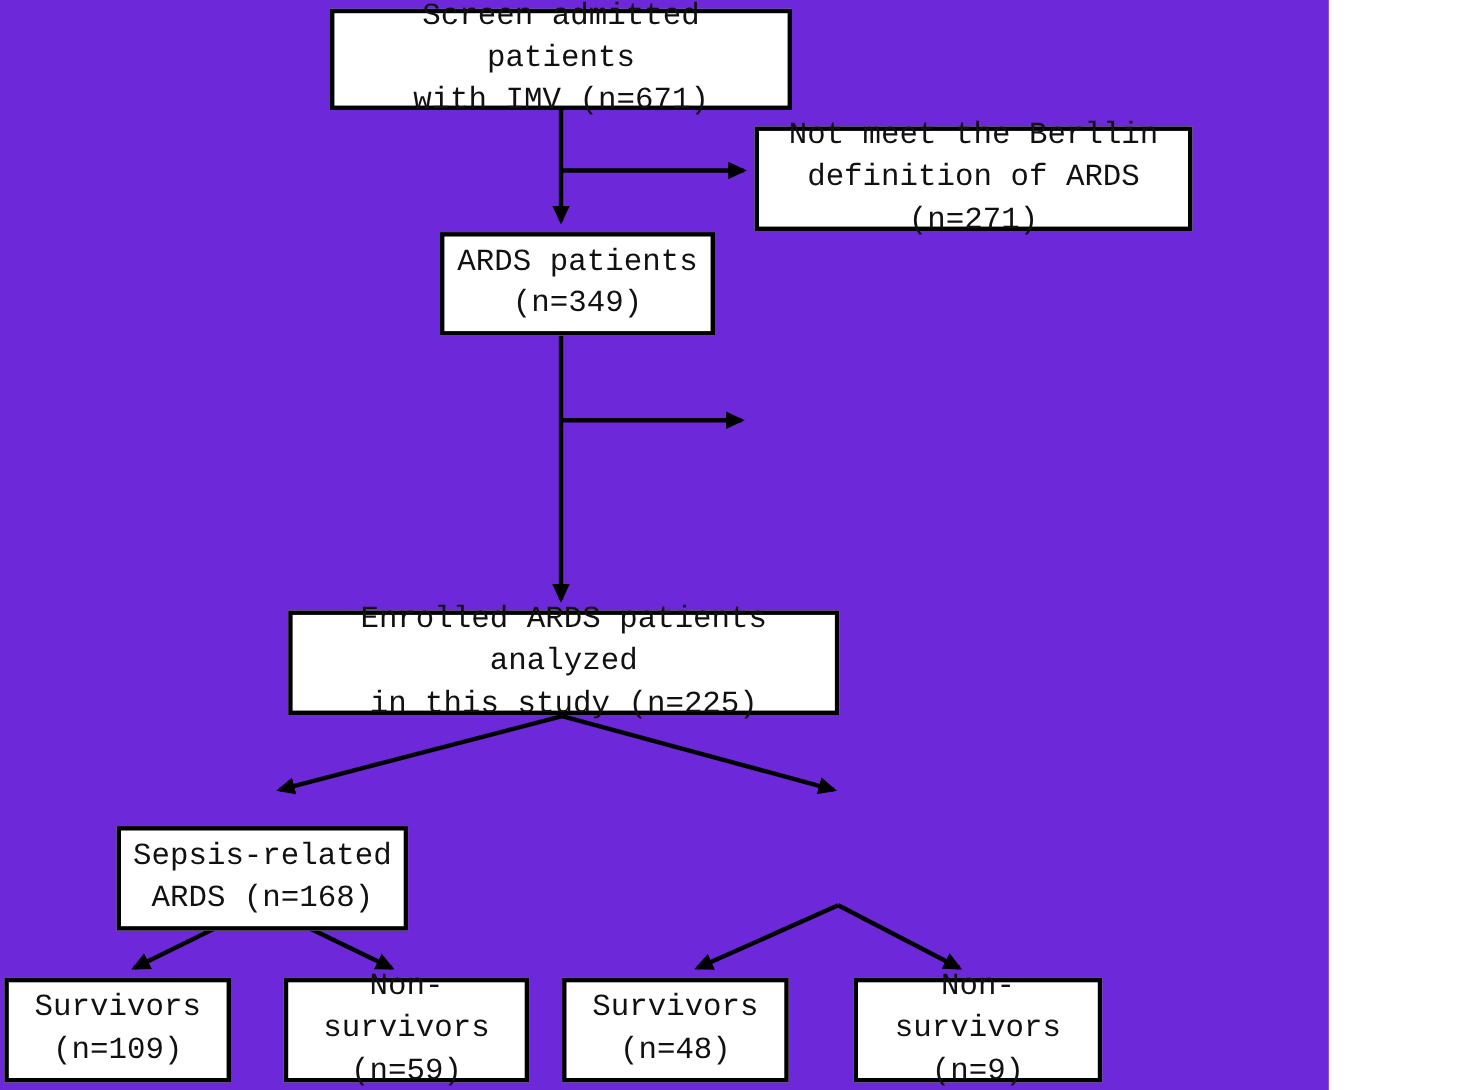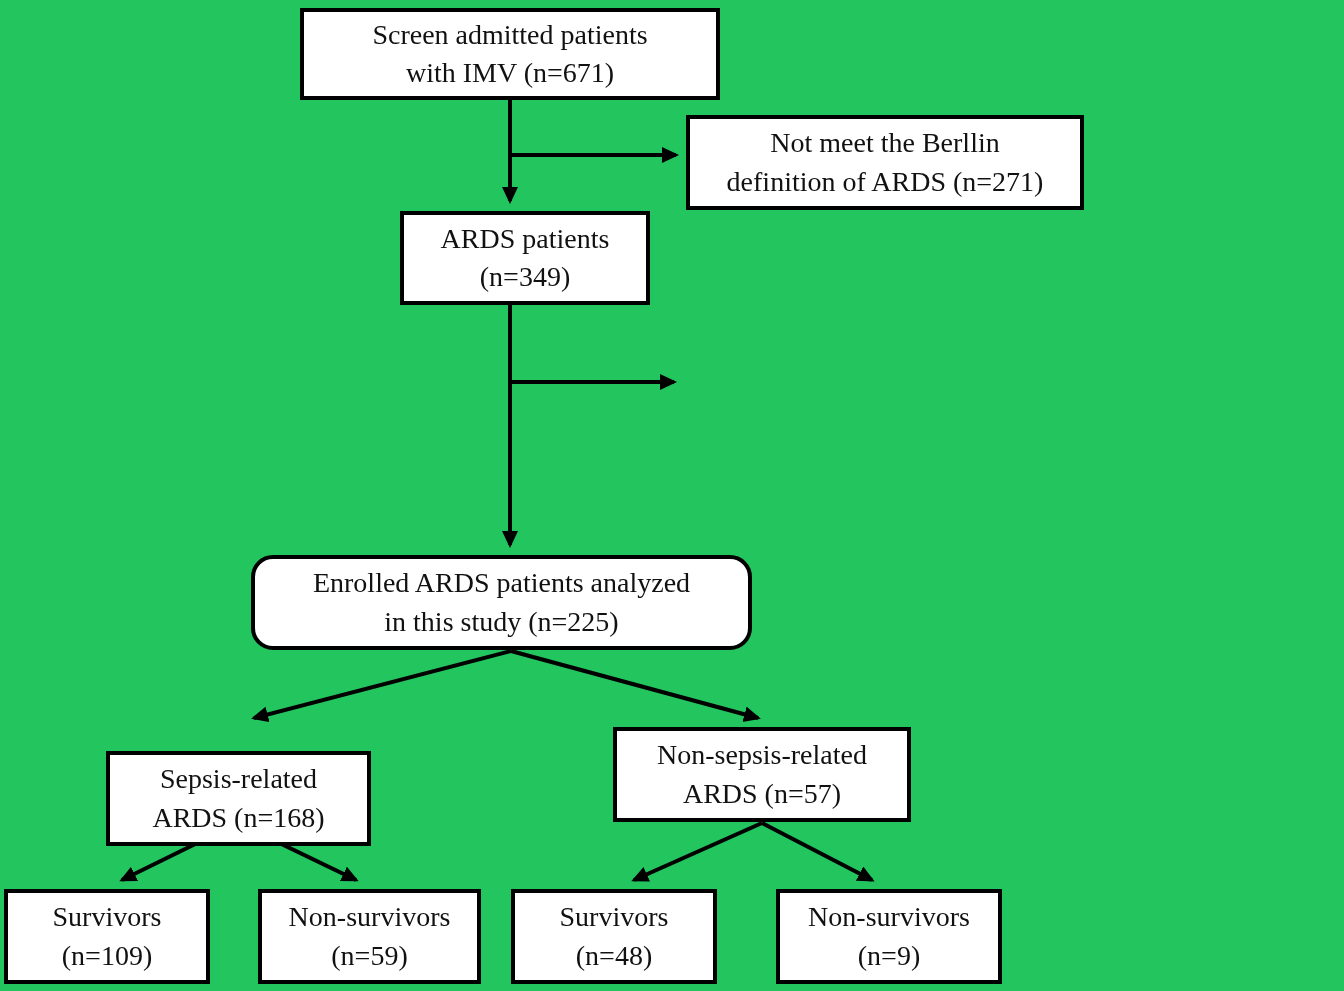--- a/index.html
+++ b/index.html
@@ -2,24 +2,24 @@
 <html><head>
 <meta charset="utf-8">
 <style>
   html, body {
     margin: 0;
     padding: 0;
     background: #ffffff;
   }
   .stage {
     position: relative;
-    width: 1344px;
+    width: 1208px;
     height: 991px;
-    background: #22c55e;
-    font-family: Liberation Serif, serif;
+    background: #6d28d9;
+    font-family: Liberation Mono, monospace;
     overflow: hidden;
   }
   .fbox {
     position: absolute;
     box-sizing: border-box;
     border: 4px solid #000000;
     background: #ffffff;
     color: #111111;
     display: flex;
     align-items: center;
@@ -41,21 +41,21 @@
     width: 1344px;
     height: 991px;
     pointer-events: none;
   }
 
   
   .b-screen      { left: 300px; top: 8px;   width: 420px; height: 92px;  }
   .b-notberlin   { left: 686px; top: 115px; width: 398px; height: 95px;  }
   .b-ards        { left: 400px; top: 211px; width: 250px; height: 94px;  }
   .b-exclusions  { left: 684px; top: 229px; width: 656px; height: 304px; }
-  .b-enrolled    { left: 251px; top: 555px; width: 501px; height: 95px; border-radius: 22px;  }
+  .b-enrolled    { left: 262px; top: 555px; width: 501px; height: 95px;  }
   .b-sepsis      { left: 106px; top: 727px; width: 265px; height: 95px; margin-top: 24px;  }
   .b-nonsepsis   { left: 613px; top: 727px; width: 298px; height: 95px;  }
   .b-ssurv       { left: 4px;   top: 889px; width: 206px; height: 95px;  }
   .b-snonsurv    { left: 258px; top: 889px; width: 223px; height: 95px;  }
   .b-nssurv      { left: 511px; top: 889px; width: 206px; height: 95px;  }
   .b-nsnonsurv   { left: 776px; top: 889px; width: 226px; height: 95px;  }
 </style>
 </head>
 <body>
 
@@ -90,22 +90,20 @@
   <div class="fbox b-ards">ARDS patients
 (n=349)</div>
 
 
   <div class="fbox b-enrolled">Enrolled ARDS patients  analyzed
 in this study (n=225)</div>
 
   <div class="fbox b-sepsis">Sepsis-related
 ARDS (n=168)</div>
 
-  <div class="fbox b-nonsepsis">Non-sepsis-related
-ARDS (n=57)</div>
 
   <div class="fbox b-ssurv">Survivors
 (n=109)</div>
 
   <div class="fbox b-snonsurv">Non-survivors
 (n=59)</div>
 
   <div class="fbox b-nssurv">Survivors
 (n=48)</div>
 

